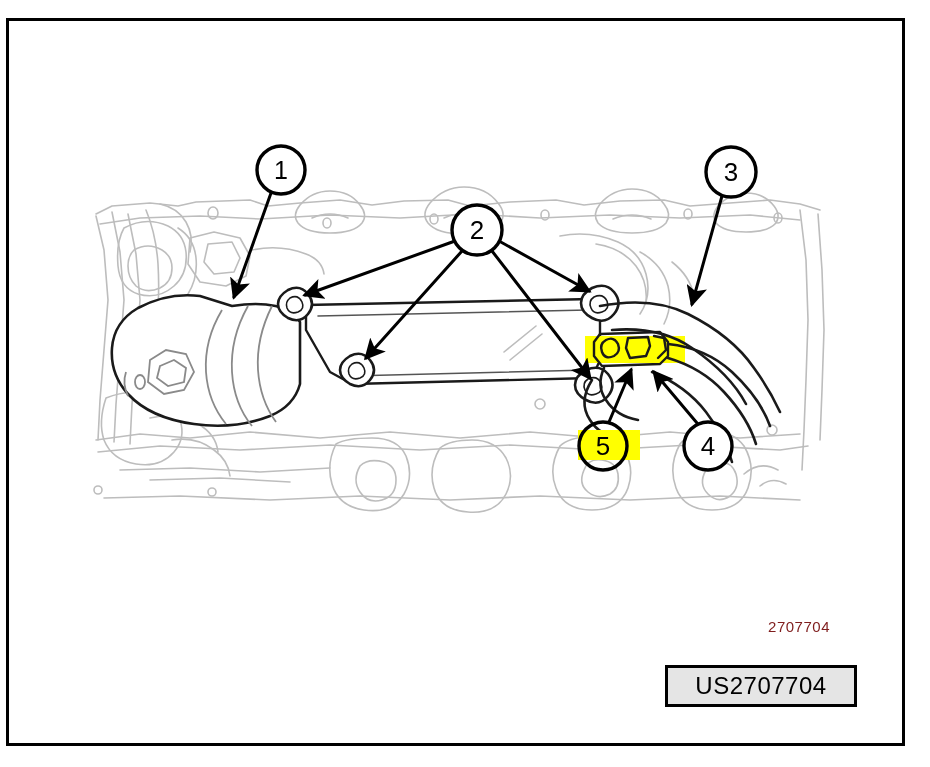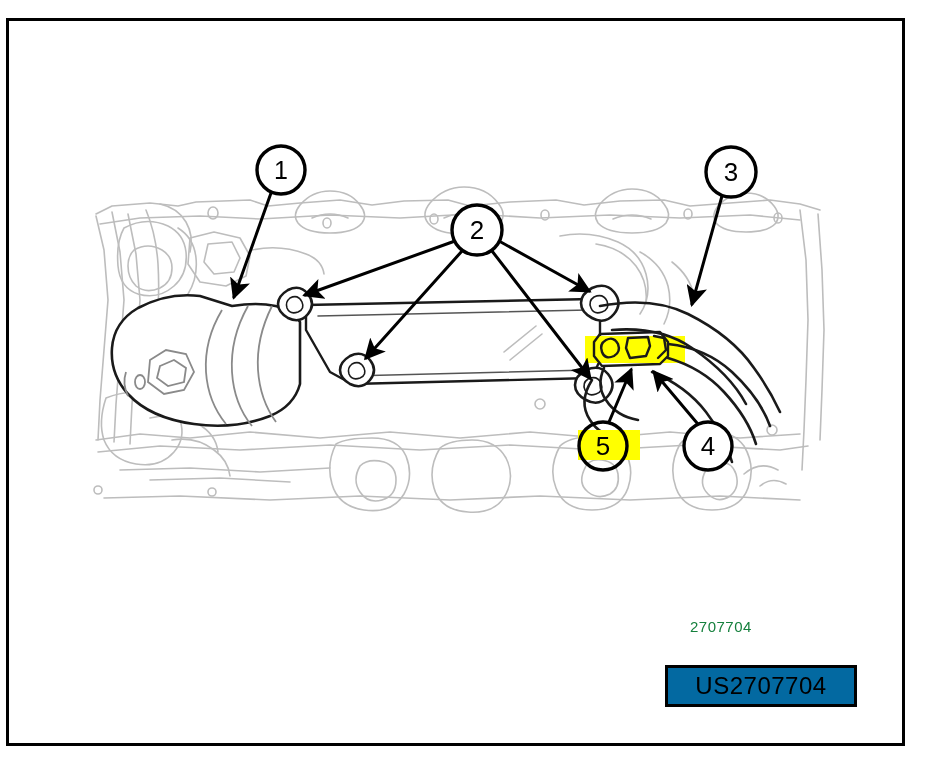--- a/index.html
+++ b/index.html
@@ -34,36 +34,36 @@
   #figure-svg {
     position: absolute;
     left: 0;
     top: 0;
   }
   .caption-number {
     position: absolute;
     left: 690px;
     top: 618px;
     width: 140px;
-    text-align: left;
+    text-align: right;
     font-size: 15px;
     letter-spacing: 0.5px;
-    color: #15803d;
+    color: #7f1d1d;
     font-family: "Liberation Sans", sans-serif;
     user-select: none;
   }
   .id-box {
     position: absolute;
     left: 665px;
     top: 665px;
     width: 192px;
     height: 42px;
     border: 3px solid #000000;
     box-sizing: border-box;
-    background: #0369a1;
+    background: #e5e5e5;
     display: flex;
     align-items: center;
     justify-content: center;
   }
   .id-box-label {
     font-size: 24px;
     color: #000000;
     letter-spacing: 0.5px;
     font-family: "Liberation Sans", sans-serif;
   }

